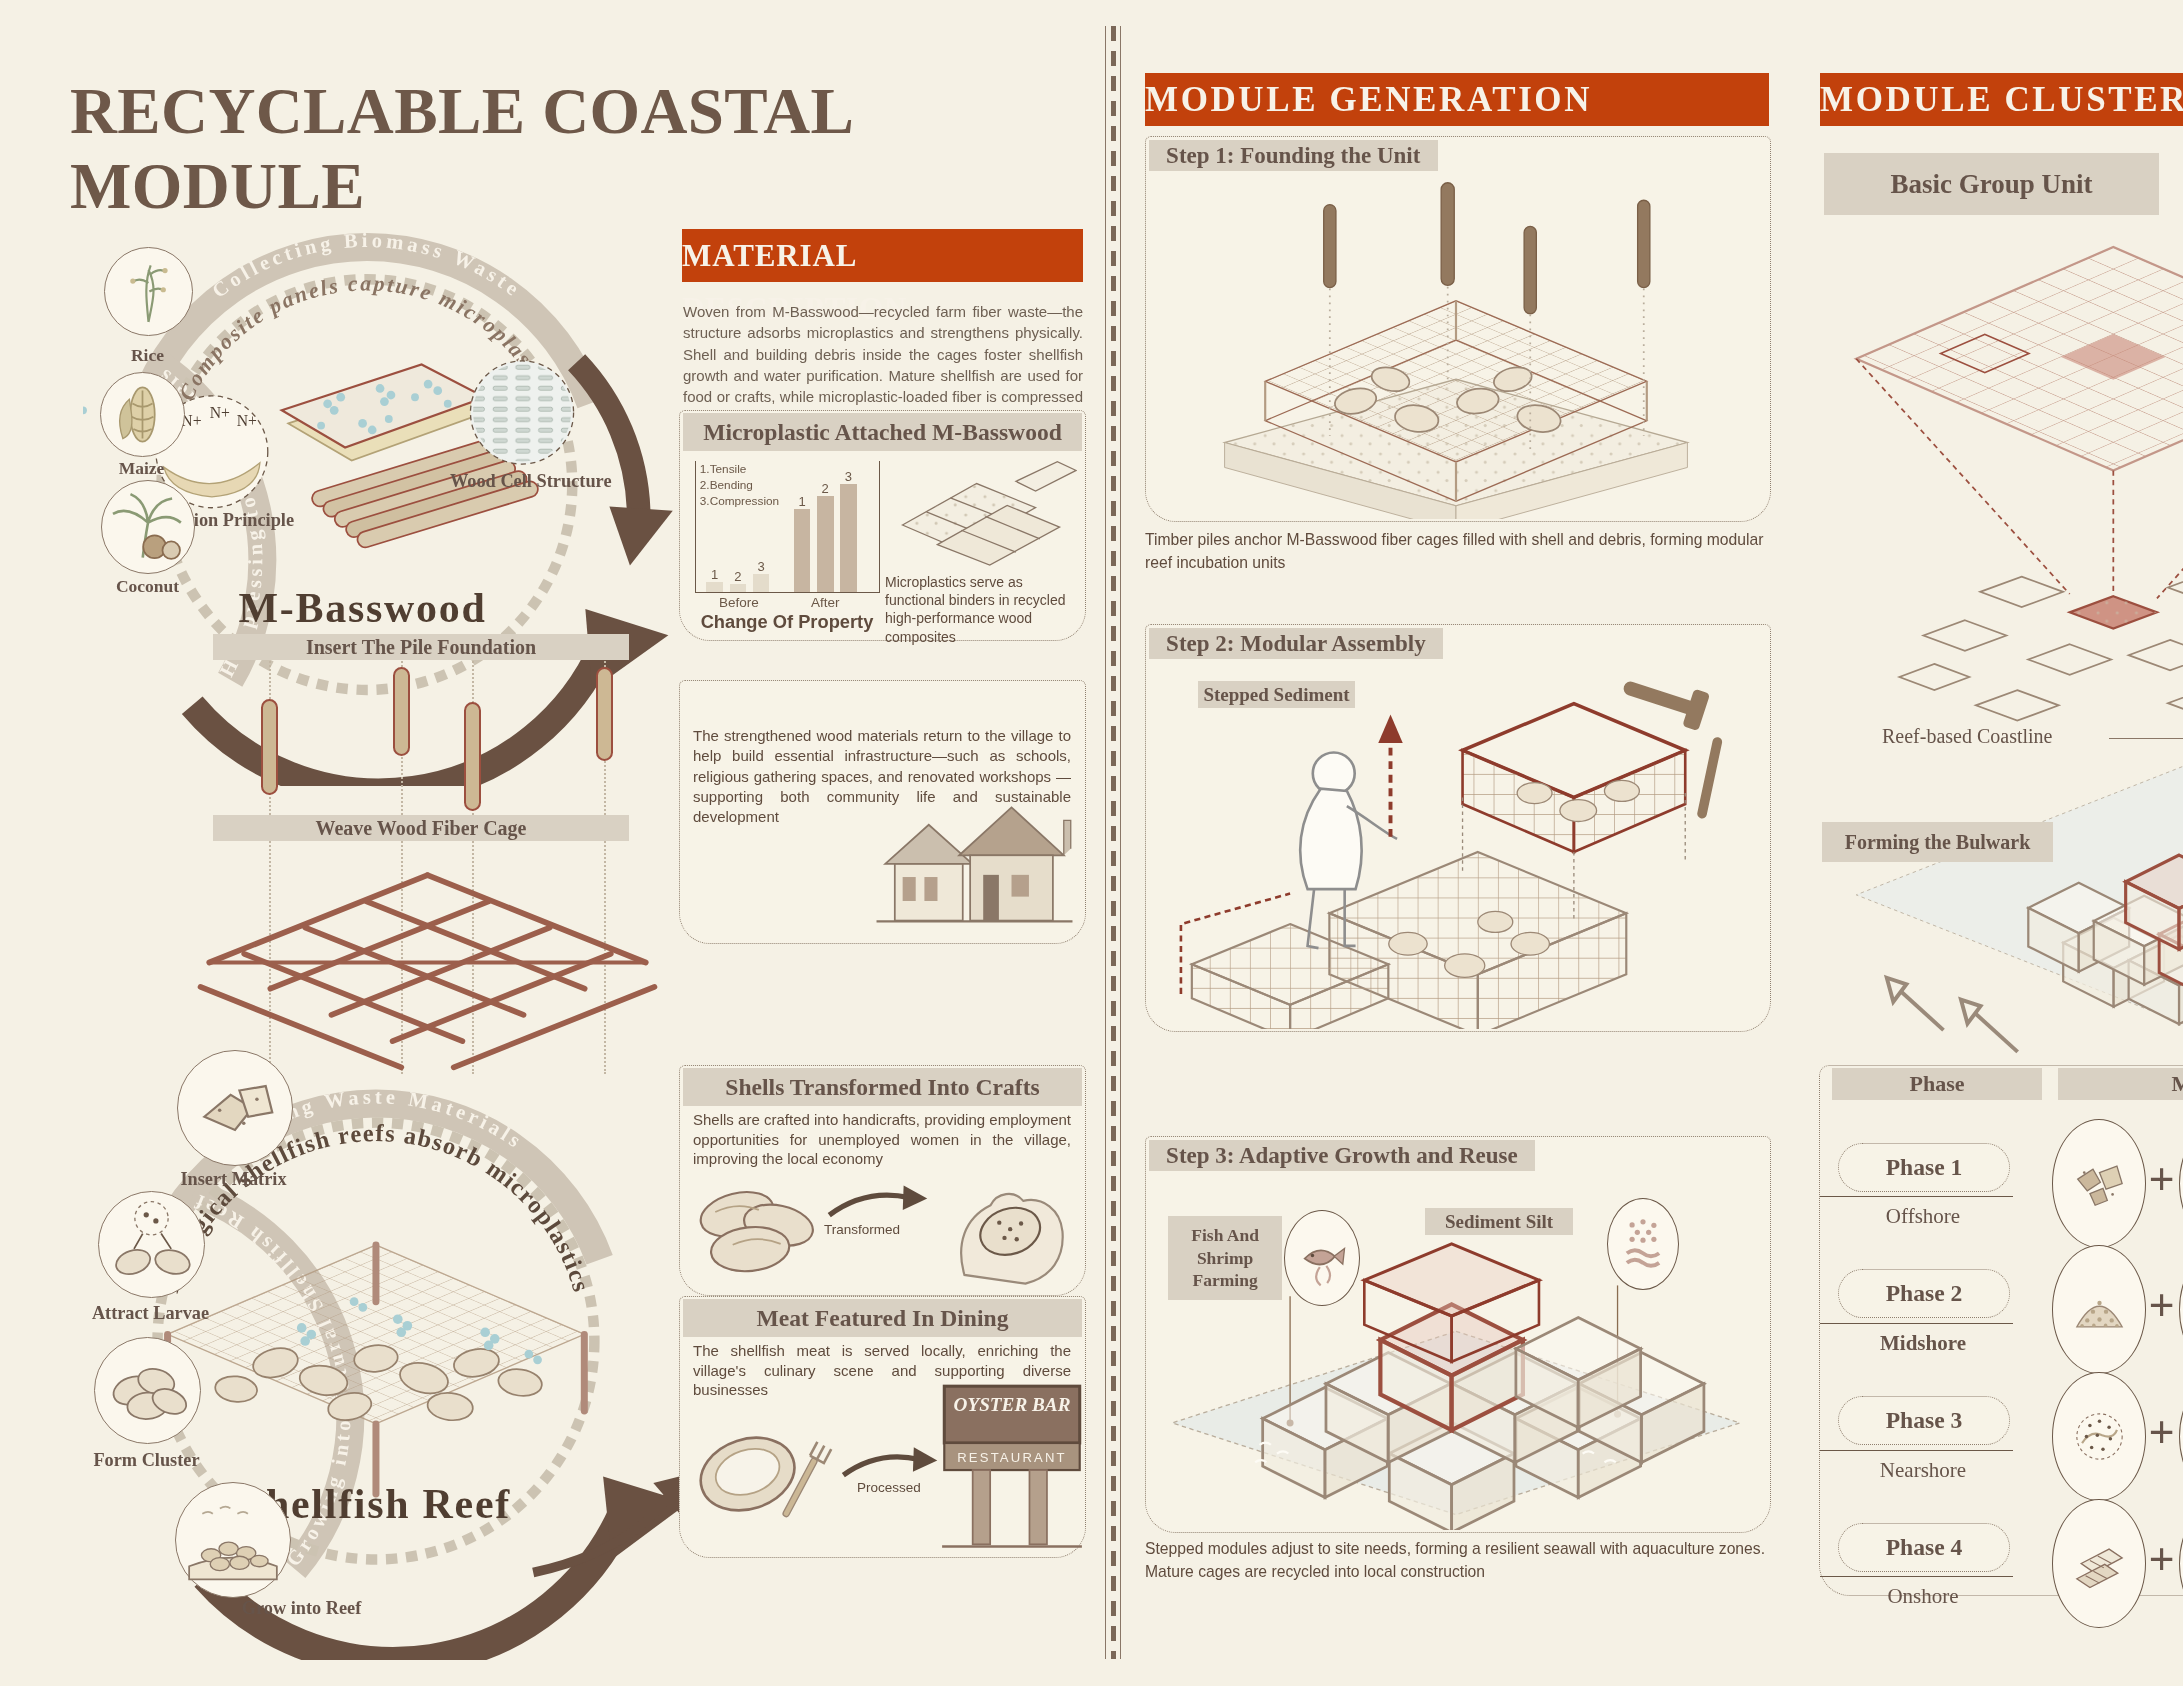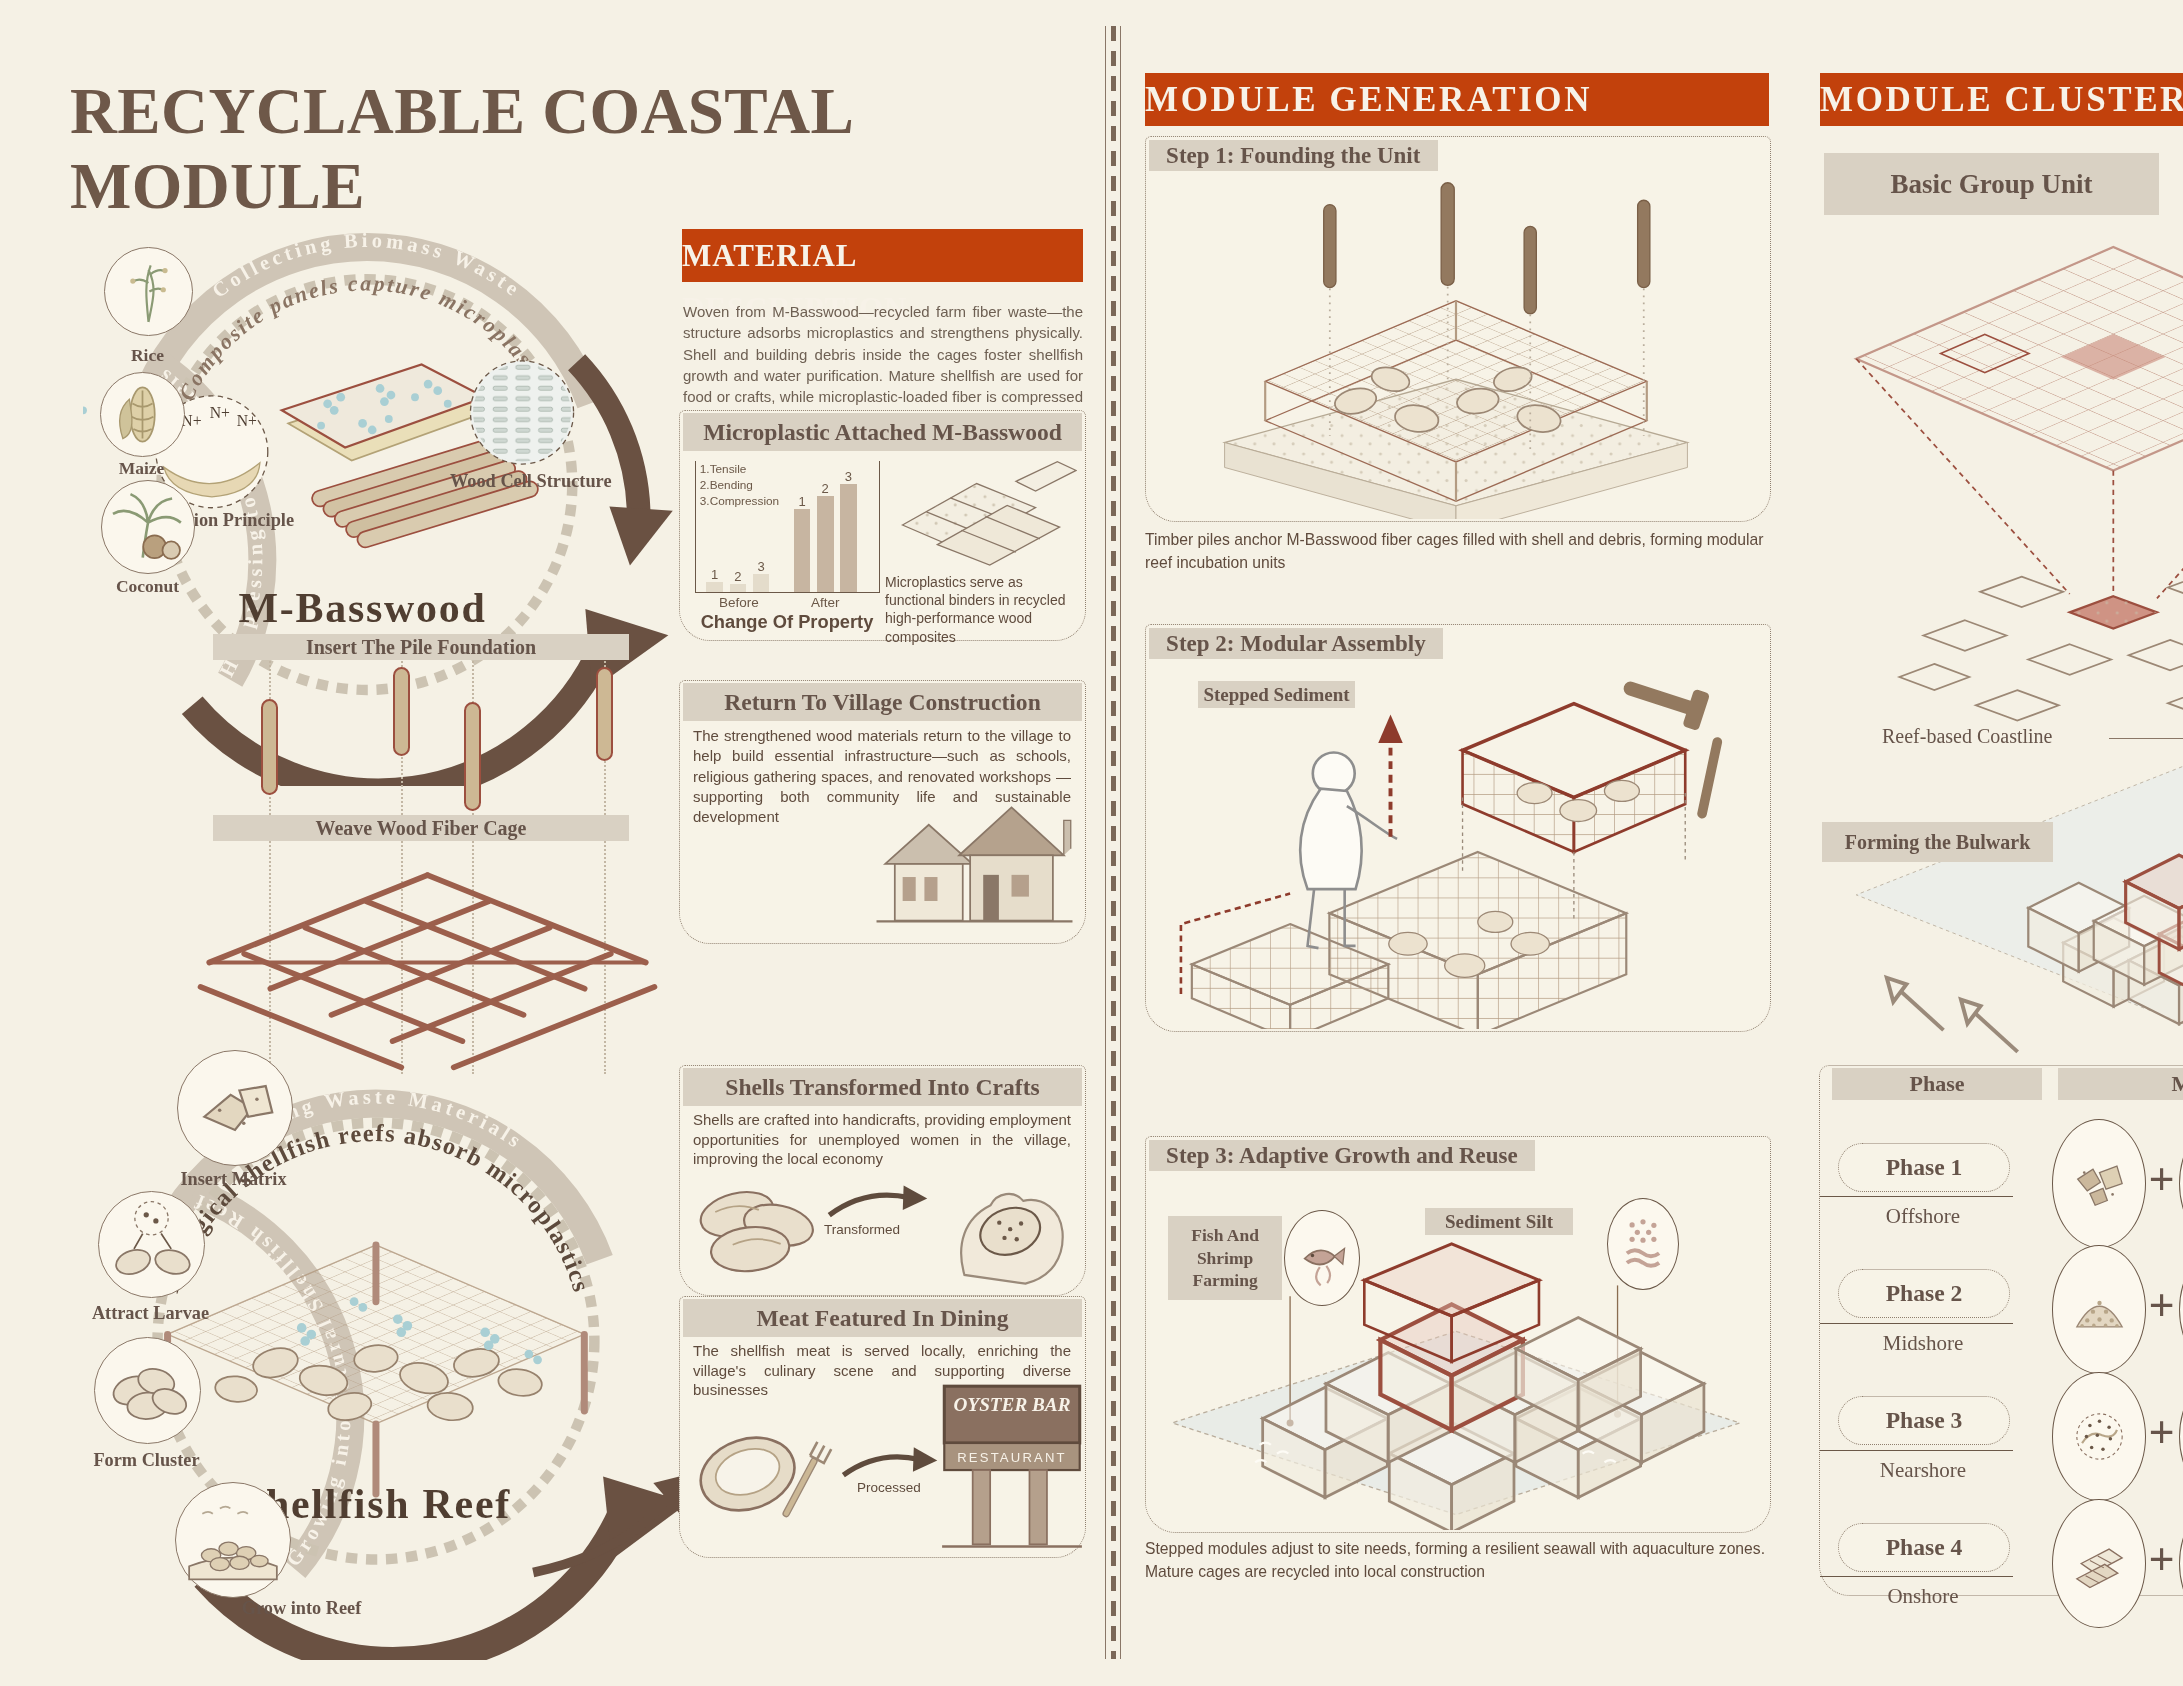--- a/index.html
+++ b/index.html
@@ -341,21 +341,20 @@
       <polygon points="40,160 210,65 345,120 175,218" fill="url(#speck)" opacity="0.8"></polygon>
       <path d="M95 130 L230 185 M150 98 L288 152" stroke="#8a7767" stroke-width="3"></path>
       <polygon points="120,205 280,115 400,165 240,252" fill="#efe8d8" stroke="#8a7767" stroke-width="3"></polygon>
       <path d="M175 172 L300 222 M230 140 L355 192" stroke="#8a7767" stroke-width="3"></path>
       <polygon points="300,60 395,15 438,35 345,82" fill="#f3eee1" stroke="#8a7767" stroke-width="3"></polygon>
     </svg>
     <div class="abs cap" style="left:205px;top:162px;width:192px;font-size:14px;line-height:1.3">Microplastics serve as functional binders in recycled high-performance wood composites</div>
   </div>
 
   <div class="abs dotbox" style="left:679px;top:680px;width:405px;height:262px">
-    <div class="band" style="margin:1.7px 2.6px 0;height:38px;font-size:23.6px;line-height:38px">Return To Village Construction</div>
     <div class="abs cap" style="left:13px;top:45px;width:378px;font-size:15px;line-height:1.35;text-align:justify">The strengthened wood materials return to the village to help build essential infrastructure—such as schools, religious gathering spaces, and renovated workshops —supporting both community life and sustainable development</div>
     <svg class="abs" style="left:192px;top:122px" width="205" height="135" viewBox="0 0 470 310">
       <polygon points="30,140 130,50 230,140" fill="#cbbfae" stroke="#8a7767" stroke-width="4"></polygon>
       <rect x="52" y="140" width="156" height="130" fill="#efe8d8" stroke="#8a7767" stroke-width="4"></rect>
       <rect x="70" y="170" width="30" height="55" fill="#b5a08c"></rect>
         <rect x="120" y="170" width="30" height="55" fill="#b5a08c"></rect>
       <polygon points="200,120 320,10 440,120" fill="#b5a28d" stroke="#8a7767" stroke-width="4"></polygon>
       <rect x="225" y="120" width="190" height="150" fill="#e6ddcb" stroke="#8a7767" stroke-width="4"></rect>
       <rect x="255" y="165" width="36" height="105" fill="#8a7767"></rect>
         <rect x="320" y="165" width="40" height="50" fill="#b5a08c"></rect>
@@ -669,21 +668,21 @@
         <circle cx="100" cy="120" r="3" fill="#8a7767"></circle>
       </svg>
   </div>
   <div class="abs ink" style="left:2142px;top:1154px;width:39px;text-align:center;font-size:44px;font-family:'Liberation Sans',sans-serif">+</div>
   <div class="abs ell" style="left:2179px;top:1119px;width:92px;height:127px">
     
   </div>
 
   <div class="abs phpill" style="left:1838px;top:1269px;width:170px;height:47px;font-size:23.6px;line-height:47px"><span>Phase 2</span></div>
   <div class="abs gline" style="left:1820px;top:1323px;width:193px"></div>
-  <div class="abs lbl" style="left:1838px;top:1331px;width:170px;font-size:21px;font-weight:normal">Midshore</div>
+  <div class="abs lbl" style="left:1838px;top:1331px;width:170px;font-size:21px;font-weight:bold">Midshore</div>
   <div class="abs ell" style="left:2052px;top:1245px;width:92px;height:127px">
     <svg width="61" height="83" viewBox="0 0 140 190">
         <path d="M18 135 Q70 40 122 135 Z" fill="#e3d7c2" stroke="#9c8875" stroke-width="3"></path>
         <g fill="#b8a689">
           <circle cx="70" cy="80" r="5"></circle>
           <circle cx="55" cy="100" r="5"></circle>
           <circle cx="85" cy="100" r="5"></circle>
           <circle cx="42" cy="120" r="5"></circle>
           <circle cx="70" cy="118" r="5"></circle>
           <circle cx="98" cy="120" r="5"></circle>

